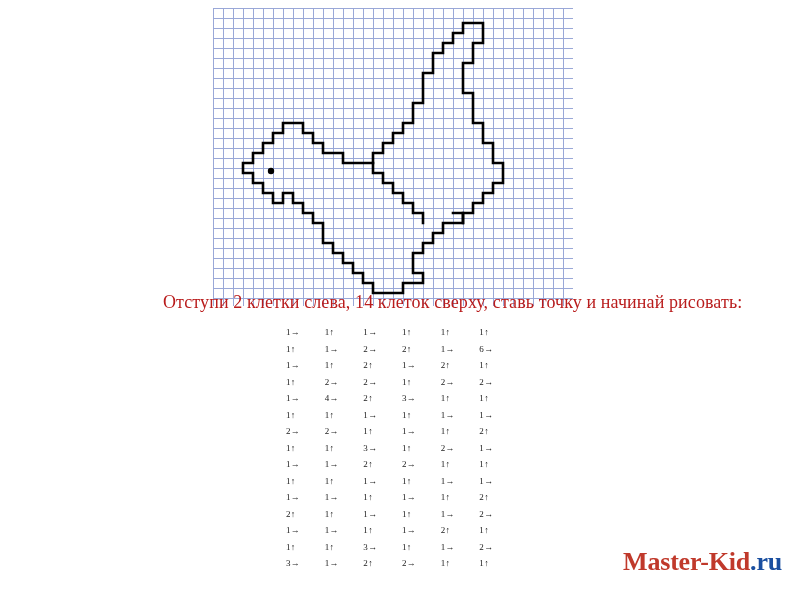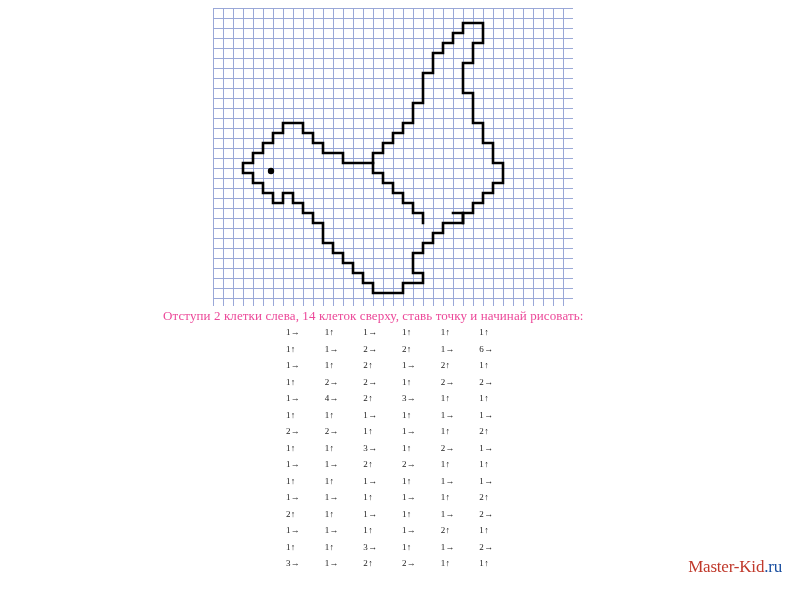--- a/index.html
+++ b/index.html
@@ -40,24 +40,24 @@
     background-size: 10px 10px;
   }
   .figure-svg {
     position: absolute;
     left: 0; top: 0;
   }
   
   .instruction {
     position: absolute;
     left: 163px;
-    top: 308px;
+    top: 292px;
     width: 520px;
-    font-size: 13px;
-    color: #ec4899;
+    font-size: 18px;
+    color: #b91c1c;
     letter-spacing: 0.1px;
     white-space: nowrap;
   }
   
   .dictation {
     position: absolute;
     left: 286px;
     top: 325px;
     width: 232px;
     display: grid;
@@ -85,22 +85,22 @@
     font-size: 13px;
     color: #111;
     white-space: nowrap;
   }
   
   .logo {
     position: absolute;
     right: 18px;
     bottom: 22px;
     font-family: "Liberation Serif", serif;
-    font-weight: normal;
-    font-size: 17px;
+    font-weight: bold;
+    font-size: 26px;
     letter-spacing: -0.2px;
     white-space: nowrap;
     text-align: right;
   }
   .logo .master { color: #c0392b; }
   .logo .kid { color: #c0392b; }
   .logo .ru { color: #1a4fa0; }
 </style>
 </head>
 <body>

